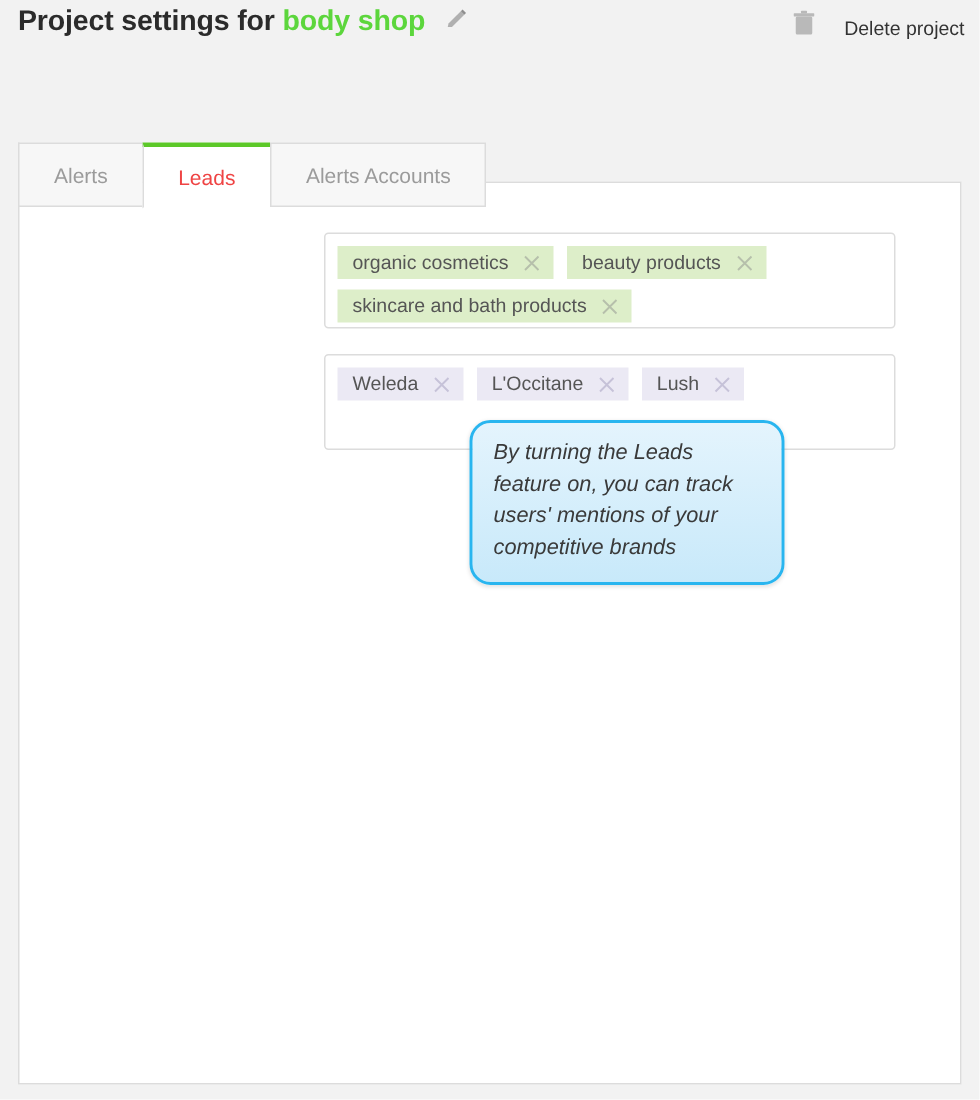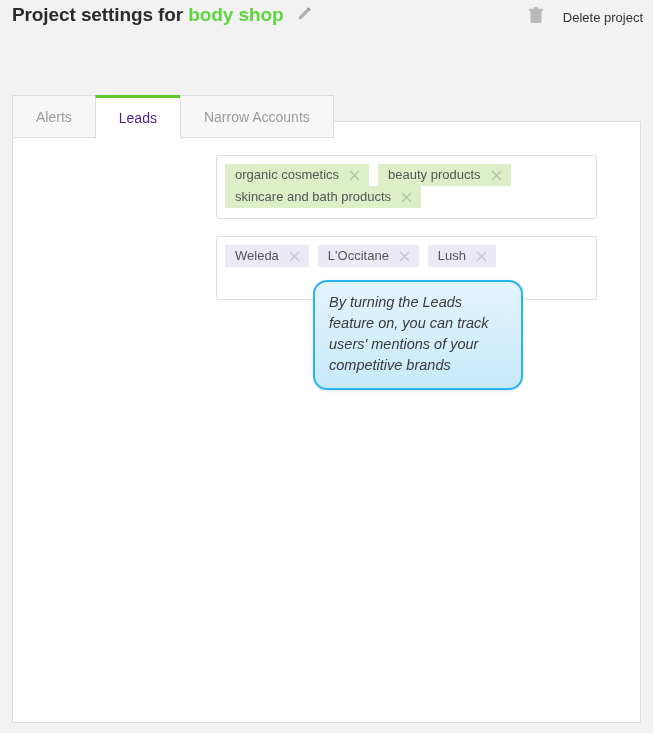--- a/index.html
+++ b/index.html
@@ -73,21 +73,21 @@
     background: #f7f7f7;
     border: 1px solid #dcdcdc;
     border-right: none;
     cursor: pointer;
     white-space: nowrap;
     margin-top: 16px;
   }
   .tab:last-child { border-right: 1px solid #dcdcdc; }
   .tab.active {
     background: #ffffff;
-    color: #4c1d95;
+    color: #ef4444;
     border-top: 3px solid #5cc828;
     border-bottom: 1px solid #ffffff;
     height: 44px;
     margin-bottom: -1px;
     position: relative;
     z-index: 4;
   }
 
   
   .panel {
@@ -126,21 +126,21 @@
   .field-box {
     position: absolute;
     background: #fff;
     border: 1px solid #dcdcdc;
     border-radius: 3px;
   }
   .tag-box {
     padding: 8px 8px 6px 8px;
     display: flex;
     flex-wrap: wrap;
-    gap: 0 9px;
+    gap: 7px 9px;
     align-content: flex-start;
   }
   .tag {
     display: inline-flex;
     align-items: center;
     gap: 10px;
     padding: 4px 9px 4px 10px;
     font-size: 13px;
     color: #555;
     white-space: nowrap;
@@ -278,21 +278,21 @@
 </div>
 
 <div class="tabs-row">
   <div class="tab">
     <span>Alerts</span>
   </div>
   <div class="tab active">
     <span>Leads</span>
   </div>
   <div class="tab">
-    <span>Narrow Accounts</span>
+    <span>Alerts Accounts</span>
   </div>
 </div>
 
 <div class="panel"></div>
 
 <div class="field-label" style="left:54px; top:167px;">
   <span>Product description:</span>
   <span class="help-icon">?</span>
 </div>
 <div class="field-box tag-box" style="left:216px; top:155px; width:381px; height:64px; z-index:2;">

